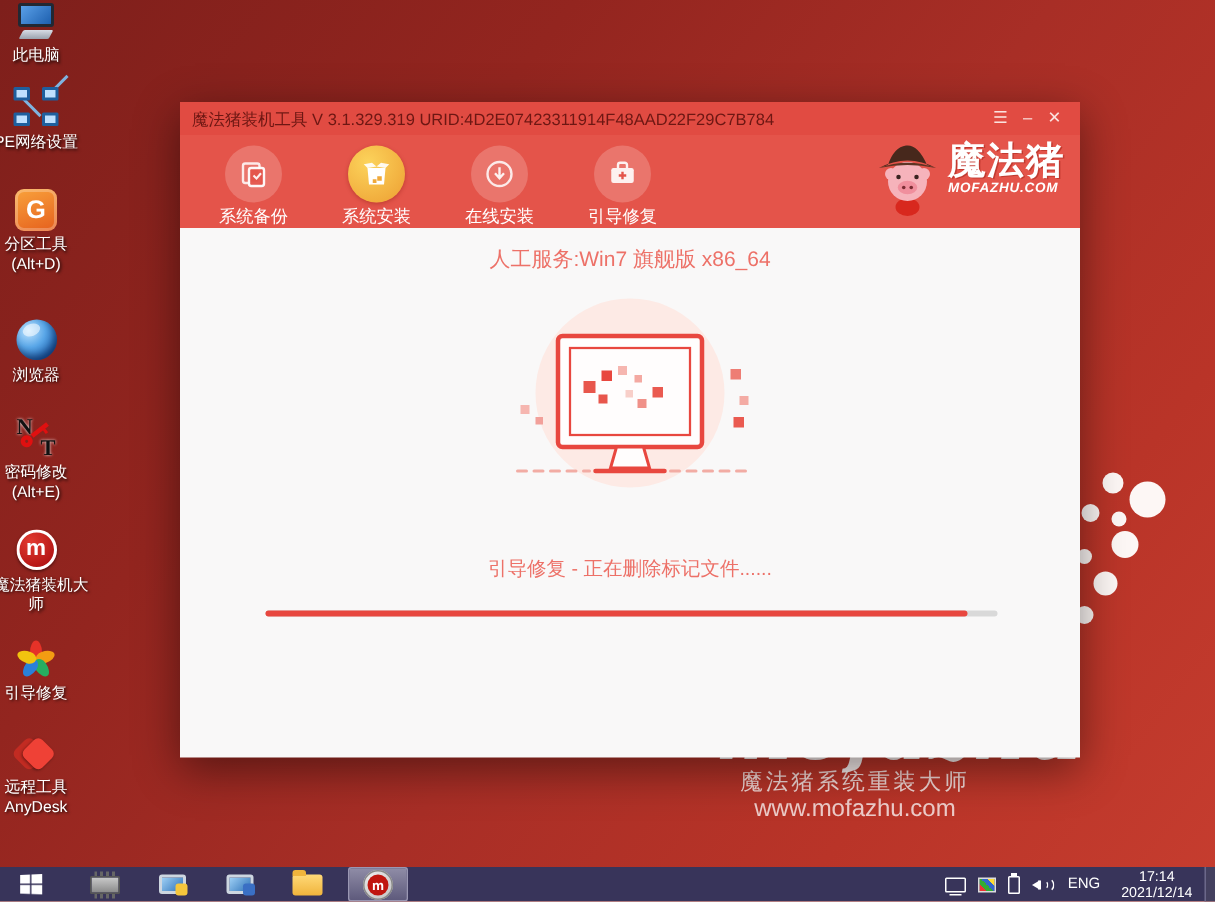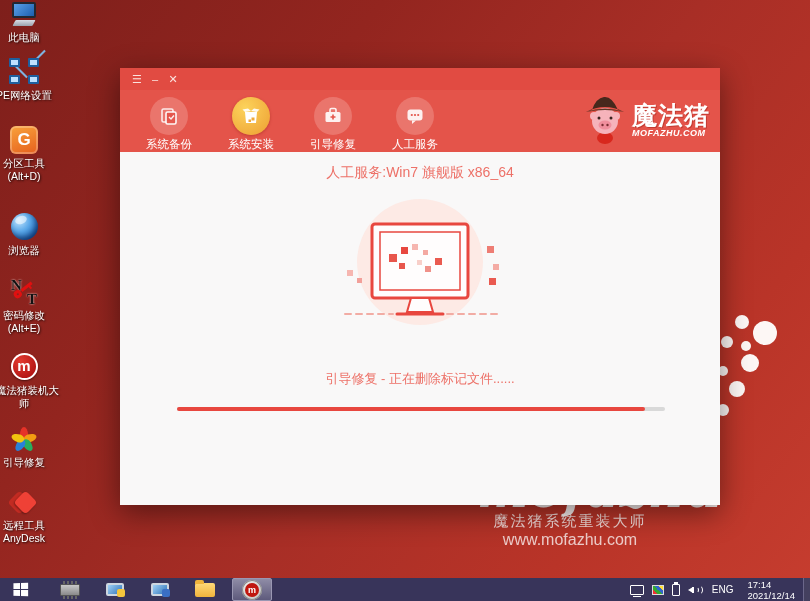--- a/index.html
+++ b/index.html
@@ -59,21 +59,21 @@
   .win { position:absolute; left:120px; top:68px; width:600px; height:437px; z-index:5;
          box-shadow:0 8px 28px rgba(0,0,0,.45); background:#f9f8f8; }
   .titlebar { height:22px; background:#e14b42; display:flex; align-items:center; padding:0 8px; }
   .titlebar .t { font-size:11px; color:#6d1713; flex:1; white-space:nowrap; overflow:hidden; }
   .titlebar .ctl { width:18px; text-align:center; color:#fbe3df; font-size:11px; line-height:20px; cursor:pointer; }
   .navbar { height:62px; background:#e4544a; display:flex; align-items:flex-start; padding-left:18px; position:relative; }
   .nav-item { width:62px; margin-right:20px; text-align:center; cursor:pointer; padding-top:7px; }
   .nav-item .circ { width:38px; height:38px; border-radius:50%; margin:0 auto 2px auto; display:flex; align-items:center; justify-content:center; background:rgba(255,235,230,.22); }
   .nav-item.active .circ { background:radial-gradient(circle at 35% 30%,#fcd35b,#f0a93a 80%); box-shadow:0 1px 3px rgba(120,20,10,.35); }
   .nav-item .nlbl { color:#fff; font-size:11.5px; }
-  .logo { position:absolute; right:10px; top:4px; display:flex; align-items:center; }
+  .logo { position:absolute; right:10px; top:4px; display:flex; align-items:flex-start; }
   .brand { margin-left:4px; color:#fff; text-align:left; }
   .brand .b1 { font-size:25px; font-weight:bold; letter-spacing:1px; line-height:26px; text-shadow:1px 1px 0 rgba(140,20,10,.4); }
   .brand .b2 { font-size:9px; font-weight:bold; font-style:italic; letter-spacing:.5px; }
 
   .content { position:relative; height:353px; }
   .inst-title { position:absolute; top:12px; width:100%; text-align:center; color:#ed7168; font-size:14px; }
   .illus { position:absolute; left:50%; top:42px; transform:translateX(-50%); }
   .status { position:absolute; top:218px; width:100%; text-align:center; color:#ed7168; font-size:13px; }
   .pbar { position:absolute; left:57px; top:255px; width:488px; height:4px; background:#d9d9d9; border-radius:2px; }
   .pbar .fill { height:100%; background:#e8473f; border-radius:2px; }
@@ -96,21 +96,21 @@
   .tb-m { width:20px; height:20px; border-radius:50%; background:radial-gradient(circle at 35% 30%,#eee,#bbb); box-shadow:inset 0 0 0 1px #888; display:flex; align-items:center; justify-content:center; }
   .tb-m b { width:14px; height:14px; border-radius:50%; background:#c0160f; color:#fff; font-size:9px; line-height:14px; text-align:center; display:block; }
   .tray { margin-left:auto; display:flex; align-items:center; height:23px; color:#fff; }
   .tray .ticon { margin:0 4px; display:flex; align-items:center; }
   .tnet { width:14px; height:10px; border:1px solid #fff; border-radius:1px; position:relative; }
   .tnet:after { content:""; position:absolute; left:2px; bottom:-3px; width:8px; height:1px; background:#fff; }
   .tdisp { width:12px; height:10px; background:linear-gradient(45deg,#e33 0 25%,#3a3 25% 50%,#36c 50% 75%,#fd3 75%); border:1px solid #ddd; }
   .tusb { width:8px; height:12px; border:1px solid #fff; border-radius:1px; position:relative; }
   .tusb:before { content:""; position:absolute; left:1px; top:-3px; width:4px; height:2px; background:#fff; }
   .tlang { font-size:10px; margin:0 6px;text-align:right; }
-  .tclock { font-size:9.5px; line-height:11px; margin:0 8px; }
+  .tclock { font-size:9.5px; text-align:center; line-height:11px; margin:0 8px; }
   .showdesk { width:7px; height:23px; border-left:1px solid #6b678a; background:#44405f; cursor:pointer; }
   .spk { position:relative; width:14px; height:12px; }
   .spk .cone { position:absolute; left:0; top:3px; border-top:3px solid transparent; border-bottom:3px solid transparent; border-right:5px solid #fff; }
   .spk .box { position:absolute; left:4px; top:3px; width:2px; height:6px; background:#fff; }
   .spk .w1,.spk .w2 { position:absolute; border:1px solid #fff; border-left-color:transparent; border-top-color:transparent; border-bottom-color:transparent; border-radius:50%; }
   .spk .w1 { left:5px; top:3px; width:6px; height:6px; }
   .spk .w2 { left:5px; top:1px; width:10px; height:10px; }
 </style>
 </head>
 <body>
@@ -207,20 +207,21 @@
         <i class="d2"></i>
       </div>
     </div>
   <div class="lbl">远程工具</div>
   <div class="lbl">AnyDesk</div>
 </div>
 
 <div class="win">
 
   <div class="titlebar">
+    <div class="t">魔法猪装机工具 V 3.1.329.319 URID:4D2E07423311914F48AAD22F29C7B784</div>
     <div class="ctl">☰</div>
     <div class="ctl">–</div>
     <div class="ctl">✕</div>
   </div>
 
   <div class="navbar">
 
     <div class="nav-item">
       <div class="circ">
         <svg width="22" height="22" viewBox="0 0 22 22">
@@ -238,44 +239,41 @@
           <path d="M5 7 L17 7 L16 18 L6 18 Z" fill="#fff"></path>
           <path d="M5 7 L2.5 4.5 L8 3.5 L11 6 Z" fill="#fff" opacity=".9"></path>
           <path d="M17 7 L19.5 4.5 L14 3.5 L11 6 Z" fill="#fff" opacity=".9"></path>
           <rect x="11.5" y="12.5" width="3" height="3" fill="#f0a93a"></rect>
           <rect x="8.5" y="14.5" width="2.5" height="2.5" fill="#f0a93a"></rect>
         </svg>
       </div>
       <div class="nlbl">系统安装</div>
     </div>
 
+    <div class="nav-item">
+      <div class="circ">
+        <svg width="22" height="22" viewBox="0 0 22 22">
+          <circle cx="11" cy="11" r="8" fill="none" stroke="#fff" stroke-width="1.6" opacity=".85"></circle>
+          <path d="M11 6.5 L11 13 M8 10.5 L11 13.8 L14 10.5" stroke="#fff" stroke-width="1.6" fill="none" opacity=".9"></path>
+        </svg>
+      </div>
+      <div class="nlbl">在线安装</div>
+    </div>
 
     <div class="nav-item">
       <div class="circ">
         <svg width="22" height="22" viewBox="0 0 22 22">
           <rect x="3.5" y="7" width="15" height="10" rx="1.5" fill="#fff" opacity=".9"></rect>
           <path d="M8 7 V5 a1.5 1.5 0 0 1 1.5 -1.5 h3 A1.5 1.5 0 0 1 14 5 V7" stroke="#fff" stroke-width="1.6" fill="none" opacity=".9"></path>
           <path d="M11 9.5 V14.5 M8.5 12 H13.5" stroke="#e4544a" stroke-width="1.6"></path>
         </svg>
       </div>
       <div class="nlbl">引导修复</div>
     </div>
 
-    <div class="nav-item">
-      <div class="circ">
-        <svg width="22" height="22" viewBox="0 0 22 22">
-          <rect x="3.5" y="4.5" width="15" height="11" rx="3" fill="#fff" opacity=".9"></rect>
-          <path d="M8 15.5 L8 19 L12 15.5 Z" fill="#fff" opacity=".9"></path>
-          <circle cx="7.8" cy="10" r="1.1" fill="#e4544a"></circle>
-            <circle cx="11" cy="10" r="1.1" fill="#e4544a"></circle>
-            <circle cx="14.2" cy="10" r="1.1" fill="#e4544a"></circle>
-        </svg>
-      </div>
-      <div class="nlbl">人工服务</div>
-    </div>
 
     <div class="logo">
       <svg width="46" height="52" viewBox="0 0 46 52">
         <ellipse cx="23" cy="44" rx="8" ry="6" fill="#d8281e"></ellipse>
         <circle cx="23" cy="27" r="13" fill="#f6b3bb"></circle>
         <circle cx="12" cy="22" r="4" fill="#f6b3bb"></circle>
         <circle cx="34" cy="22" r="4" fill="#f6b3bb"></circle>
         <ellipse cx="23" cy="31" rx="6.5" ry="4.5" fill="#f08f9d"></ellipse>
         <circle cx="20.5" cy="31" r="1.2" fill="#7a2d34"></circle>
           <circle cx="25.5" cy="31" r="1.2" fill="#7a2d34"></circle>

